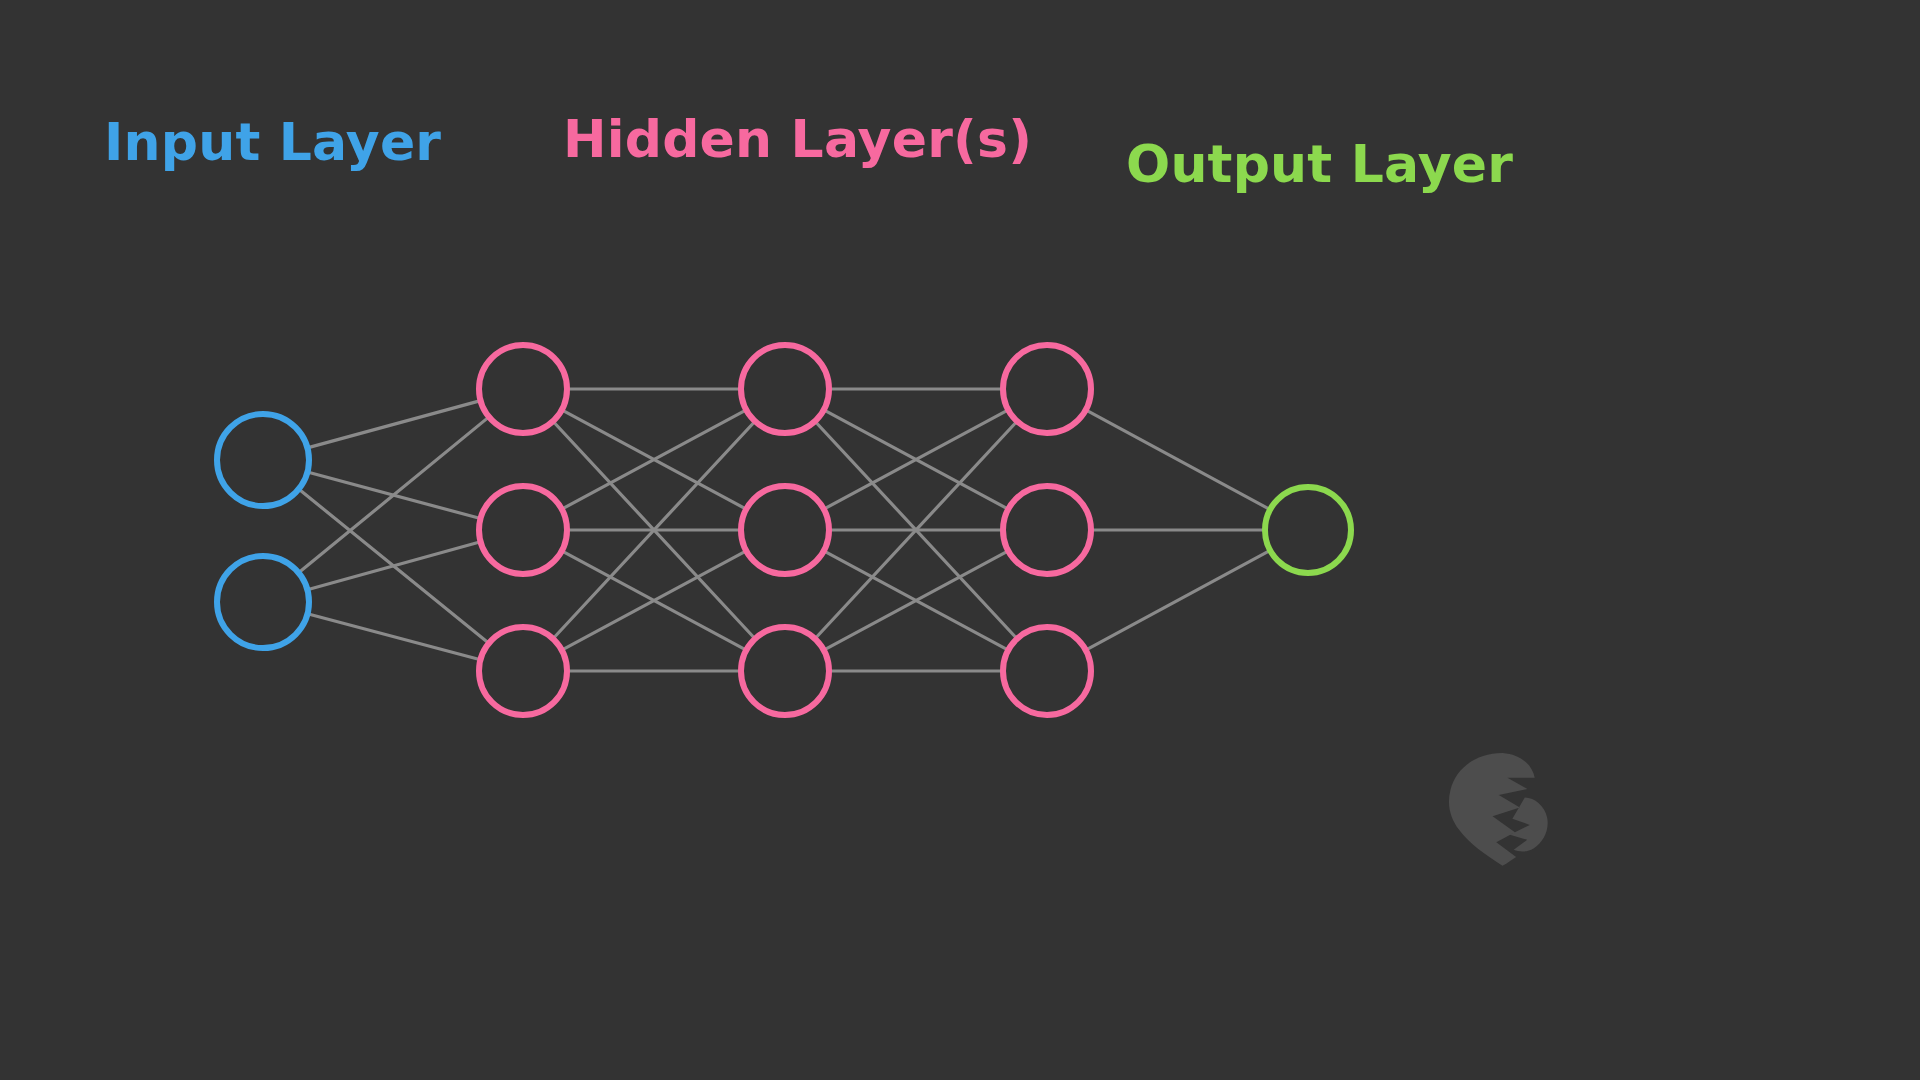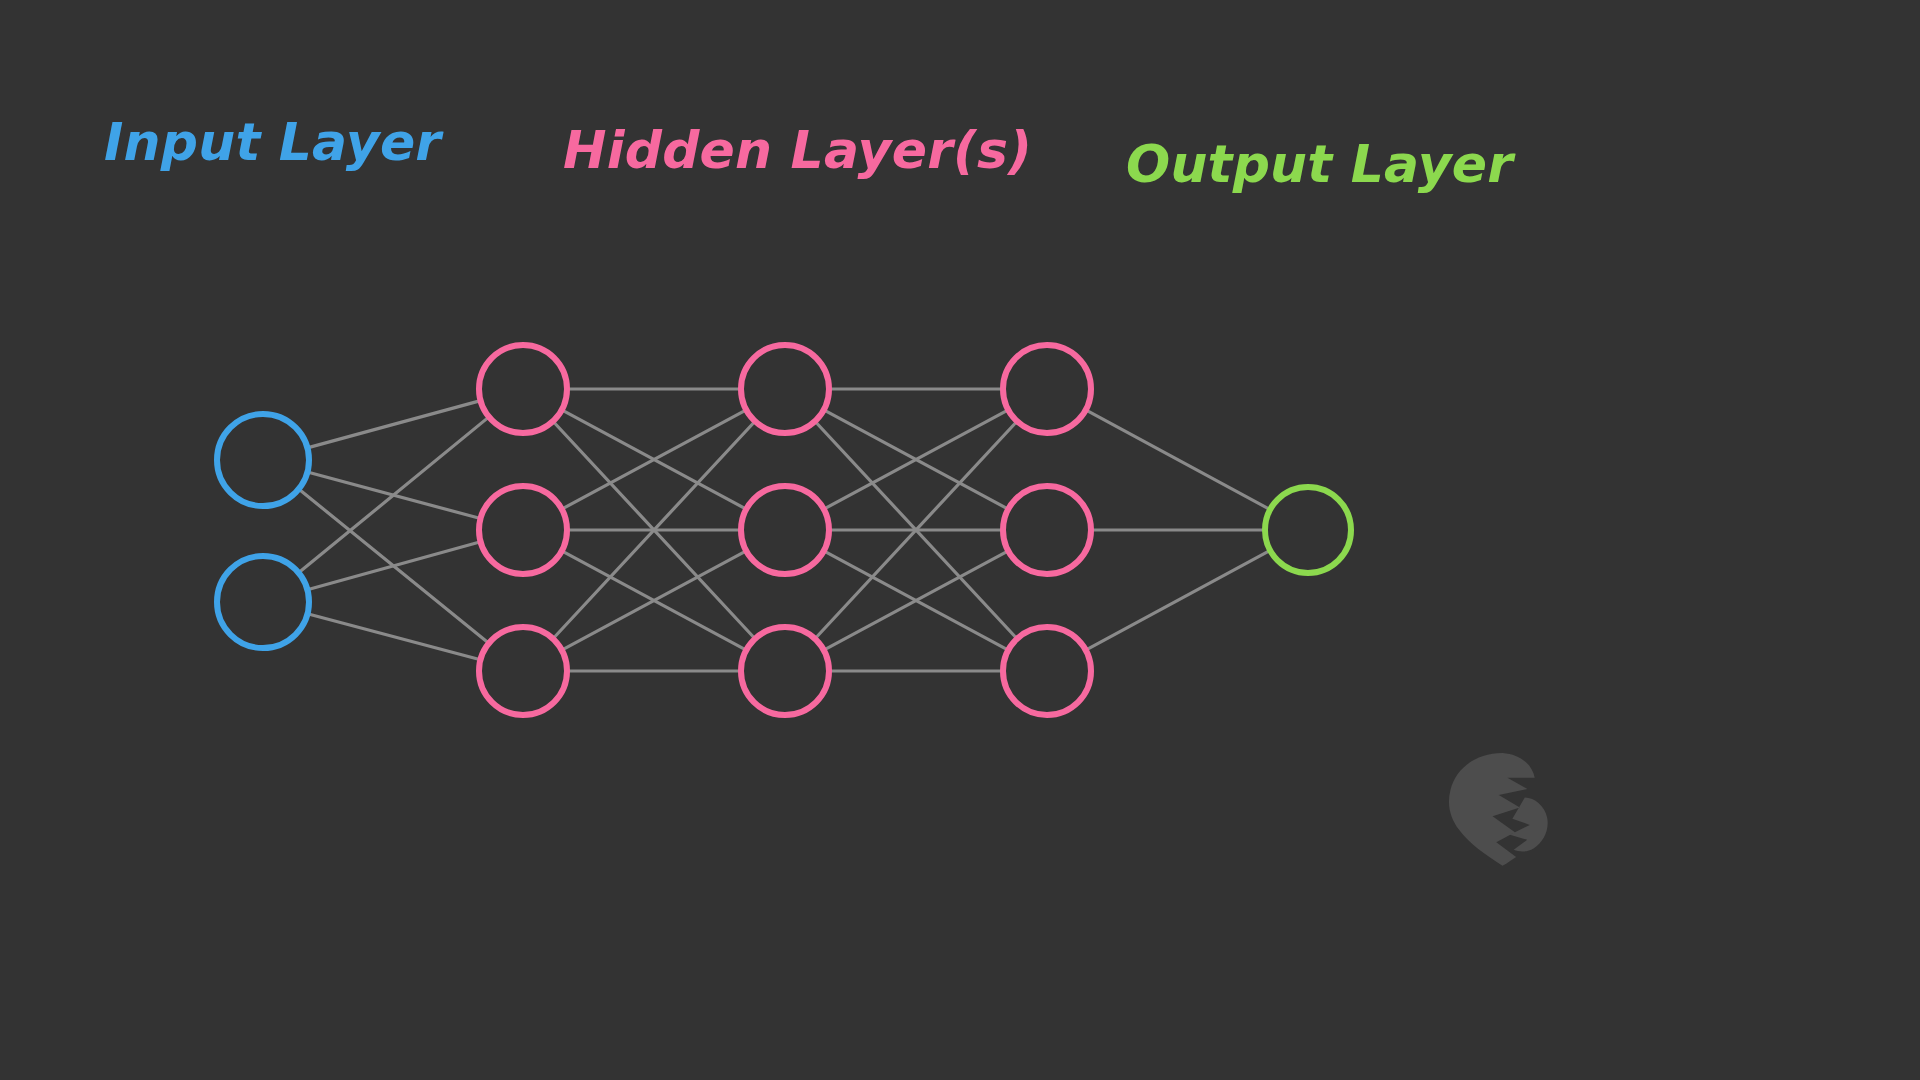--- a/index.html
+++ b/index.html
@@ -13,21 +13,20 @@
     height: 1080px;
     overflow: hidden;
     font-family: "DejaVu Sans", "Liberation Sans", sans-serif;
     position: relative;
   }
   #stage {
     position: relative;
     width: 1660px;
     height: 1080px;
     background: #333333;
-    font-style: italic;
   }
   #net-svg {
     position: absolute;
     left: 0;
     top: 0;
     width: 1920px;
     height: 1080px;
     display: block;
   }
   .layer-label {
@@ -98,21 +97,21 @@
         <circle cx="785" cy="671" r="44" fill="none" stroke="#f7699f" stroke-width="6"></circle>
         <circle cx="1047" cy="389" r="44" fill="none" stroke="#f7699f" stroke-width="6"></circle>
         <circle cx="1047" cy="530" r="44" fill="none" stroke="#f7699f" stroke-width="6"></circle>
         <circle cx="1047" cy="671" r="44" fill="none" stroke="#f7699f" stroke-width="6"></circle>
         <circle cx="1308" cy="530" r="43" fill="none" stroke="#8cd94e" stroke-width="6"></circle>
       </g>
   </svg>
 
   <div class="layer-label" id="label-input" style="color: rgb(63, 163, 232); left: 104px; top: 116px;">Input Layer</div>
 
-  <div class="layer-label" id="label-hidden" style="color: rgb(247, 105, 159); left: 563px; top: 124px;">Hidden Layer(s)</div>
+  <div class="layer-label" id="label-hidden" style="color: rgb(247, 105, 159); left: 563px; top: 113px;">Hidden Layer(s)</div>
 
   <div class="layer-label" id="label-output" style="color: rgb(140, 217, 78); left: 1126px; top: 116px;">Output Layer</div>
 
   <svg id="logo-watermark" viewBox="0 0 100 100" style="left: 1438px; top: 748px; width: 124px; height: 124px;">
     <path id="logo-shape" d="M52 4 C30 4 14 17 10 34 C7 46 10 57 17 66 C25 77 38 86 52 95 C56 93 60 90 63 88 L47 76 L62 68 L44 55 L66 48 L49 38 L72 33 L56 24 L78 24 C76 13 66 5 52 4 Z
              M70 40 C78 40 86 47 88 56 C90 66 85 76 77 81 C72 84 66 84 61 82 L72 74 L58 70 L74 62 L60 57 Z" fill="#4d4d4d"></path>
   </svg>
 
 </div>
 

